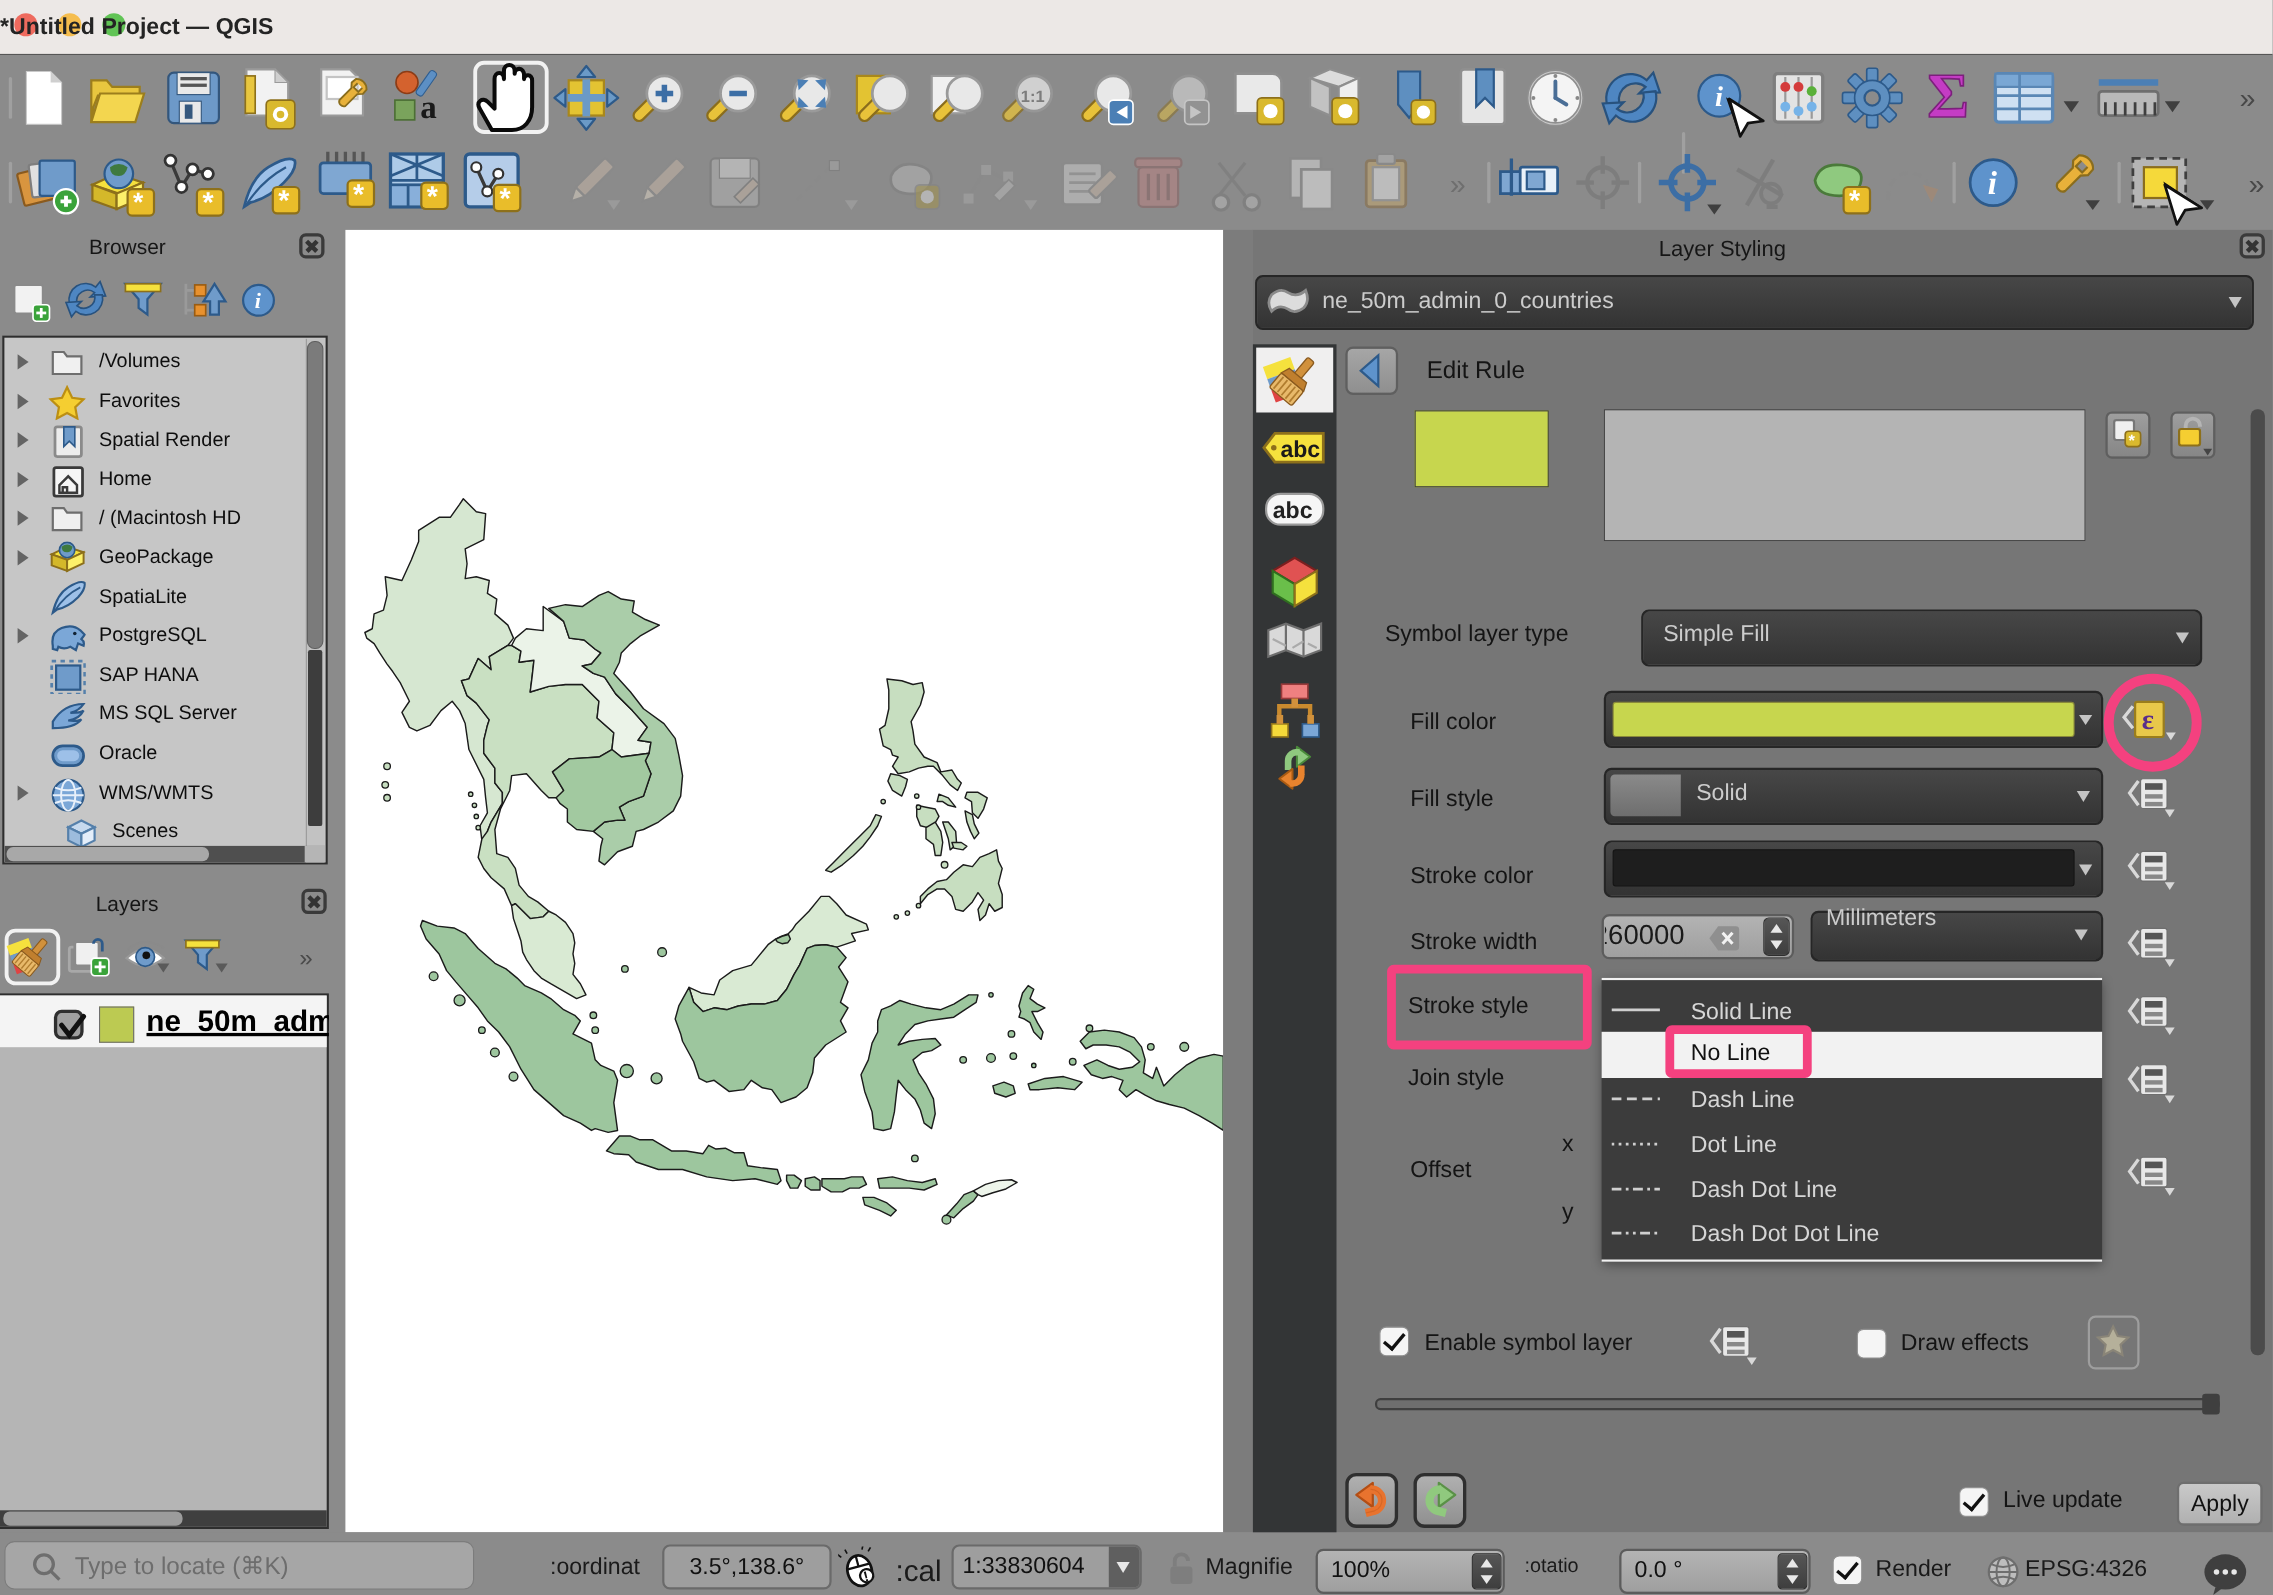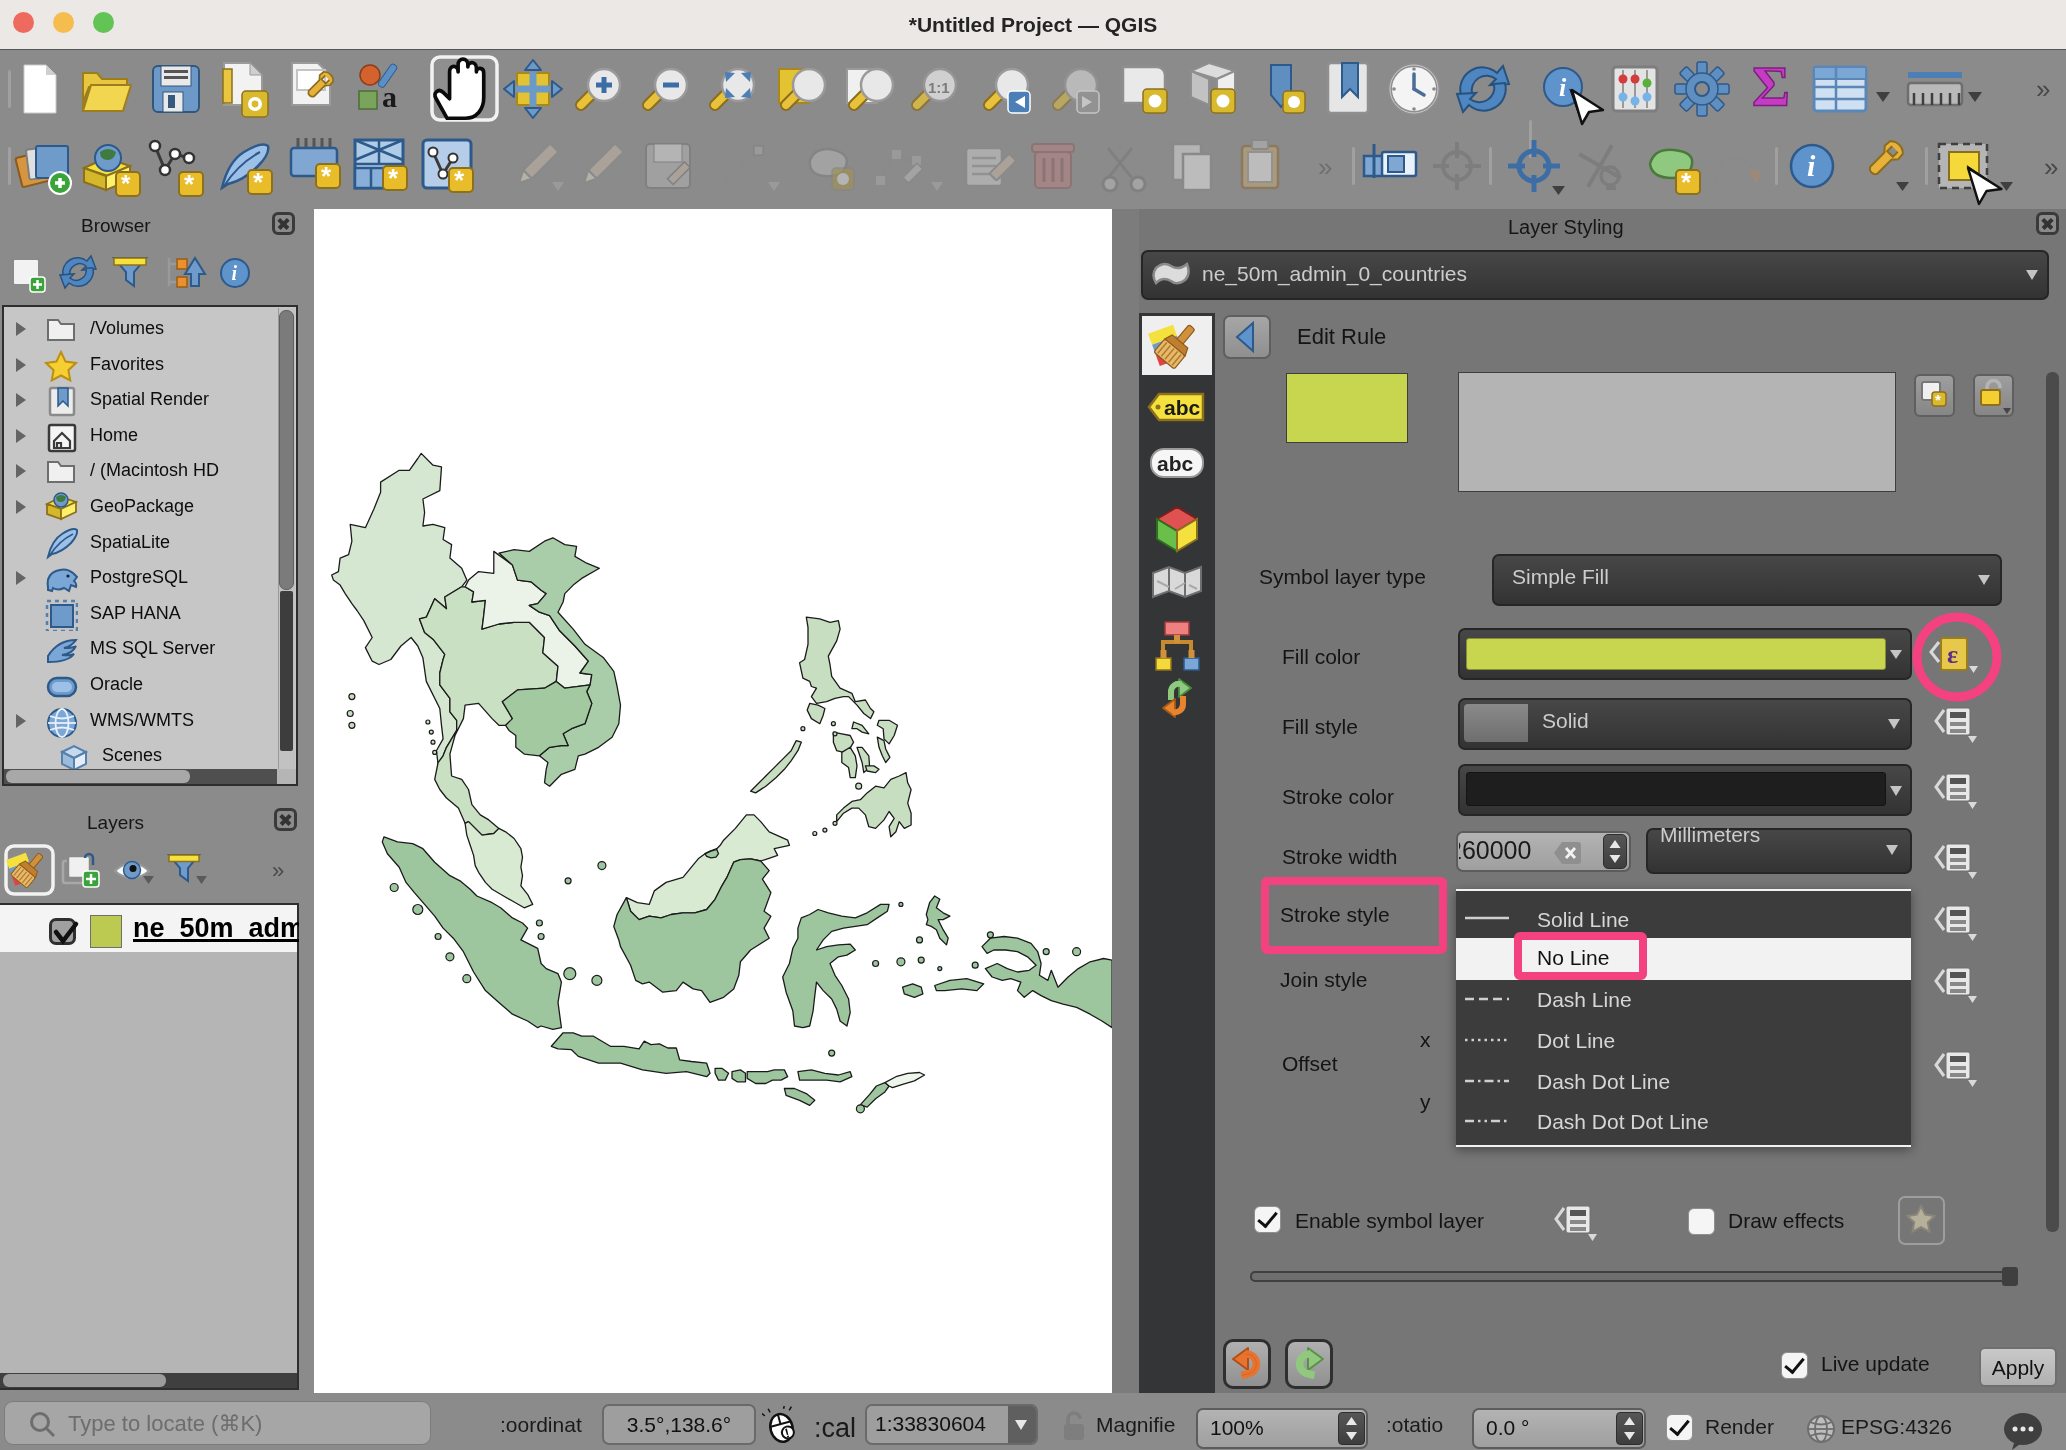--- a/index.html
+++ b/index.html
@@ -1,17 +1,17 @@
 <!DOCTYPE html>
 <html><head><meta charset="utf-8"><style>
 *{margin:0;padding:0;box-sizing:border-box}
 html,body{width:2066px;height:1450px;overflow:hidden;font-family:"Liberation Sans",sans-serif;background:#8b8b8b}
 #titlebar{position:absolute;left:0;top:0;width:2066px;height:50px;background:#ece8e6;border-bottom:1px solid #565656}
 .tl{position:absolute;top:12px;width:21px;height:21px;border-radius:50%}
-#title{position:absolute;top:0;width:2066px;height:50px;text-align:center;line-height:50px;font-size:21px;font-weight:bold;color:#242424}
+#title{position:absolute;top:0;width:2066px;height:50px;text-align:left;line-height:50px;font-size:21px;font-weight:bold;color:#242424}
 .abs{position:absolute}
 #canvas{position:absolute;left:314px;top:209px;width:798px;height:1184px;background:#fff}
 #gap{position:absolute;left:1112px;top:209px;width:27px;height:1184px;background:#7c7c7c}
 #rpanel{position:absolute;left:1139px;top:209px;width:927px;height:1184px;background:#767676;font-size:21px}
 #statusbar{position:absolute;left:0;top:1393px;width:2066px;height:57px;background:#8b8b8b}
 .ptitle{position:absolute;font-size:19px;color:#161616;white-space:nowrap}
 .closex{position:absolute;width:23px;height:23px;border:3px solid #3a3a3a;border-radius:6px;background:#8b8b8b}
 .closex:before{content:"";position:absolute;left:2px;top:7px;width:13px;height:3.5px;background:#333;transform:rotate(45deg)}
 .closex:after{content:"";position:absolute;left:2px;top:7px;width:13px;height:3.5px;background:#333;transform:rotate(-45deg)}
 .tri{position:absolute;width:0;height:0;border-left:10px solid #646464;border-top:7px solid transparent;border-bottom:7px solid transparent}
@@ -1022,21 +1022,21 @@
     <path d="M10 16 v-5 a6 6 0 0 1 12 0" fill="none" stroke="#7e7e7e" stroke-width="3.5"></path>
   </svg>
 <div class="abs" style="left:1096px;top:1413px;font-size:21px;color:#1a1a1a">Magnifie</div>
 <div class="sbox" style="left:1196px;top:1408px;width:172px;height:41px"></div>
 <div class="abs" style="left:1210px;top:1416px;font-size:21px;color:#111">100%</div>
 <div class="abs" style="left:1338px;top:1412px;width:27px;height:33px;background:linear-gradient(#565656,#3e3e3e);border:1.5px solid #2e2e2e;border-radius:4px"></div>
 <svg class="abs" style="left:1338px;top:1412px" width="27" height="33">
     <path d="M13.5 5 l-5.5 8 h11 z" fill="#e8e8e8"></path>
     <path d="M13.5 28 l-5.5 -8 h11 z" fill="#e8e8e8"></path>
   </svg>
-<div class="abs" style="left:1386px;top:1413px;font-size:21px;color:#1a1a1a">:otatio</div>
+<div class="abs" style="left:1386px;top:1413px;font-size:18px;color:#1a1a1a">:otatio</div>
 <div class="sbox" style="left:1472px;top:1408px;width:174px;height:41px"></div>
 <div class="abs" style="left:1486px;top:1416px;font-size:21px;color:#111">0.0 °</div>
 <div class="abs" style="left:1616px;top:1412px;width:27px;height:33px;background:linear-gradient(#565656,#3e3e3e);border:1.5px solid #2e2e2e;border-radius:4px"></div>
 <svg class="abs" style="left:1616px;top:1412px" width="27" height="33">
     <path d="M13.5 5 l-5.5 8 h11 z" fill="#e8e8e8"></path>
     <path d="M13.5 28 l-5.5 -8 h11 z" fill="#e8e8e8"></path>
   </svg>
 <div class="chk on" style="left:1666px;top:1414px"></div>
 <div class="abs" style="left:1705px;top:1415px;font-size:21px;color:#1a1a1a">Render</div>
 <svg class="abs" style="left:1805px;top:1413px" width="32" height="32">

